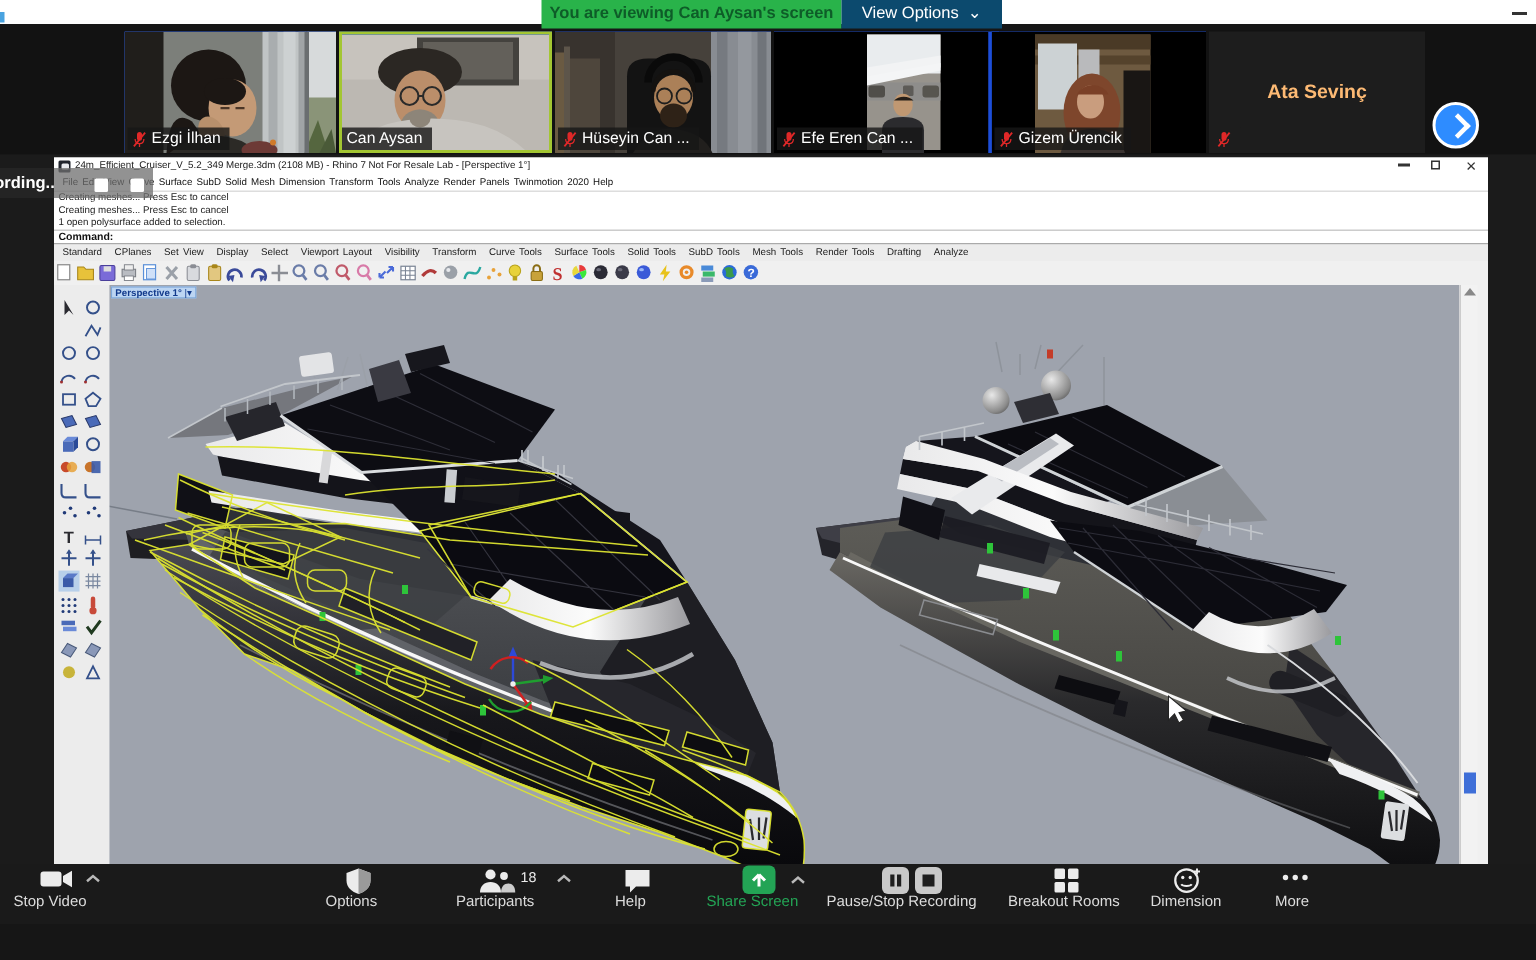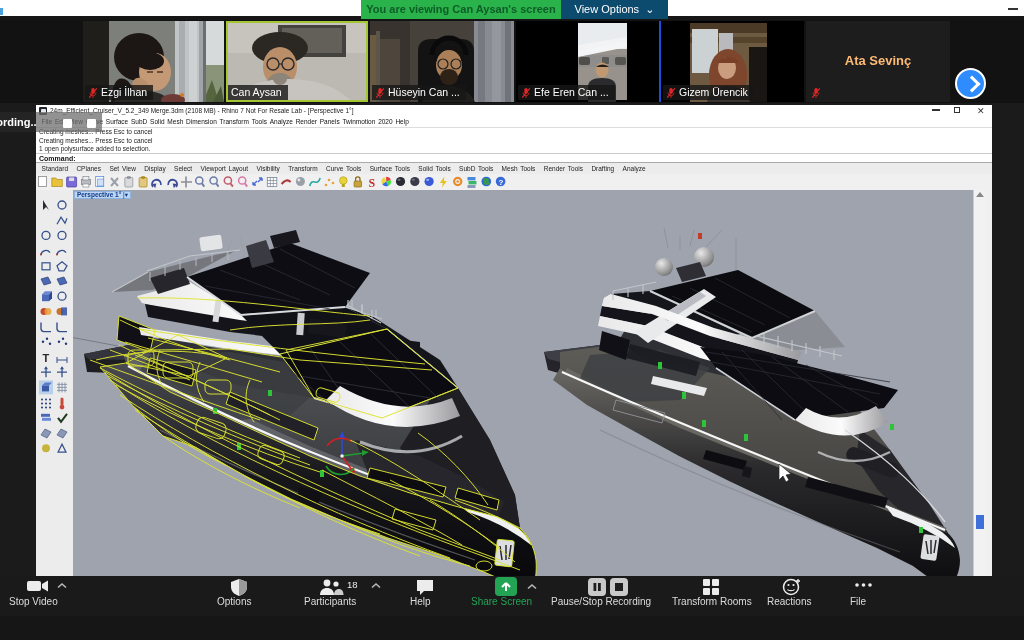--- a/index.html
+++ b/index.html
@@ -667,16 +667,16 @@
     <circle cx="863.5" cy="9" r="1.8"></circle>
     <circle cx="870" cy="9" r="1.8"></circle>
   </g>
  </svg>
  <div class="zlabel" style="left:9px;width:48px">Stop Video</div>
  <div class="zlabel" style="left:217px;width:44px">Options</div>
  <div class="zlabel" style="left:304px;width:62px">Participants</div>
  <div class="zlabel" style="left:410px;width:30px">Help</div>
  <div class="zlabel zgreen" style="left:471px;width:68px">Share Screen</div>
  <div class="zlabel" style="left:551px;width:102px">Pause/Stop Recording</div>
- <div class="zlabel" style="left:672px;width:79px">Transform Rooms</div>
- <div class="zlabel" style="left:767px;width:52px">Reactions</div>
- <div class="zlabel" style="left:850px;width:28px">File</div>
+ <div class="zlabel" style="left:672px;width:79px">Breakout Rooms</div>
+ <div class="zlabel" style="left:767px;width:52px">Dimension</div>
+ <div class="zlabel" style="left:850px;width:28px">More</div>
 </div>
 
 </body></html>

